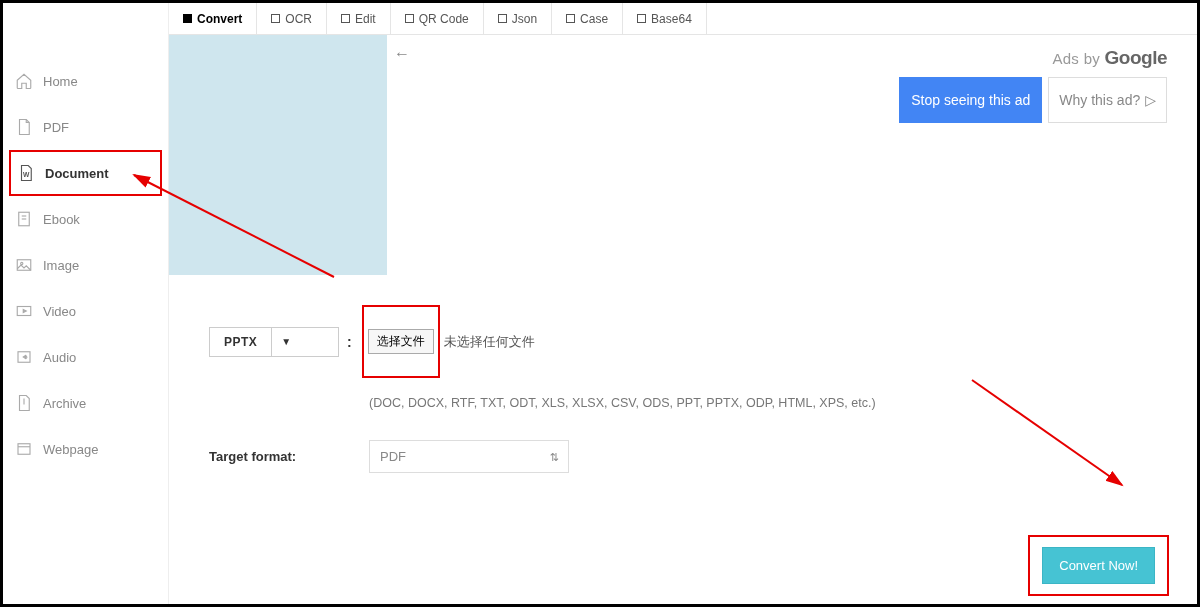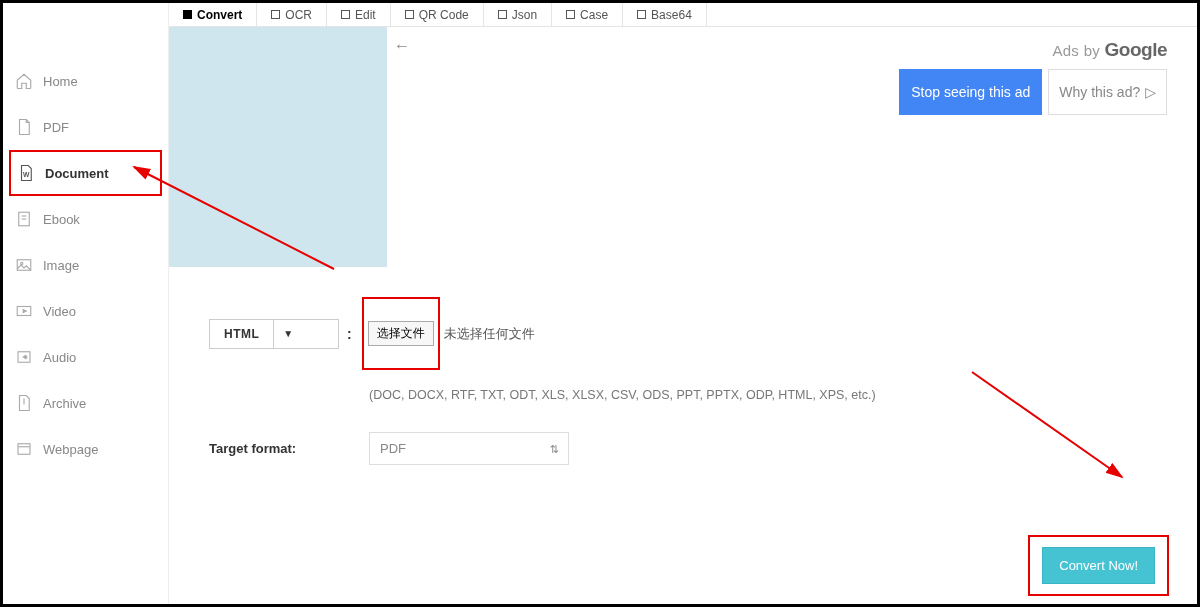--- a/index.html
+++ b/index.html
@@ -12,21 +12,21 @@
 .sidebar-item { display: flex; align-items: center; padding: 14px 12px; color: #888; cursor: pointer; gap: 10px; font-size: 13px; }
 .sidebar-item.active { color: #333; font-weight: 600; }
 .sidebar-item .icon { width: 18px; height: 18px; display: flex; align-items: center; justify-content: center; }
 .sidebar-item .icon svg { width: 18px; height: 18px; }
 .sb-highlight { border: 2px solid #e60000; margin: 0 6px; padding: 12px 6px; }
 
 
 .main { flex: 1; display: flex; flex-direction: column; }
 
 
-.tabs { display: flex; border-bottom: 1px solid #e5e5e5; height: 24px; }
+.tabs { display: flex; border-bottom: 1px solid #e5e5e5; height: 32px; }
 .tab { display: flex; align-items: center; gap: 5px; padding: 0 14px; border-right: 1px solid #e5e5e5; font-size: 12px; color: #555; cursor: pointer; }
 .tab.active { font-weight: 700; color: #000; }
 .tab .sq { width: 9px; height: 9px; border: 1.5px solid #555; display: inline-block; }
 .tab.active .sq { background: #000; border-color: #000; }
 
 
 .ad-area { position: relative; height: 240px; }
 .ad-box { position: absolute; left: 0; top: 0; width: 218px; height: 100%; background: #cfe6ee; }
 .back-arrow { position: absolute; left: 225px; top: 8px; color: #888; font-size: 16px; }
 .ad-right { position: absolute; right: 30px; top: 12px; text-align: right; }
@@ -204,21 +204,21 @@
         </button>
       </div>
     </div>
   </div>
 
   <div class="form-area">
 
     <div class="form-row">
       <div class="form-label">
         <div class="file-btn-wrap">
-          <div class="file-btn-main">HTML</div>
+          <div class="file-btn-main">PPTX</div>
           <div class="file-btn-drop">▼</div>
         </div>
       </div>
       <span class="colon">:</span>
       <div class="choose-file-wrap">
         <div class="choose-file-hl">
           <button class="choose-file-btn">选择文件</button>
         </div>
         <span class="no-file">未选择任何文件</span>
       </div>

